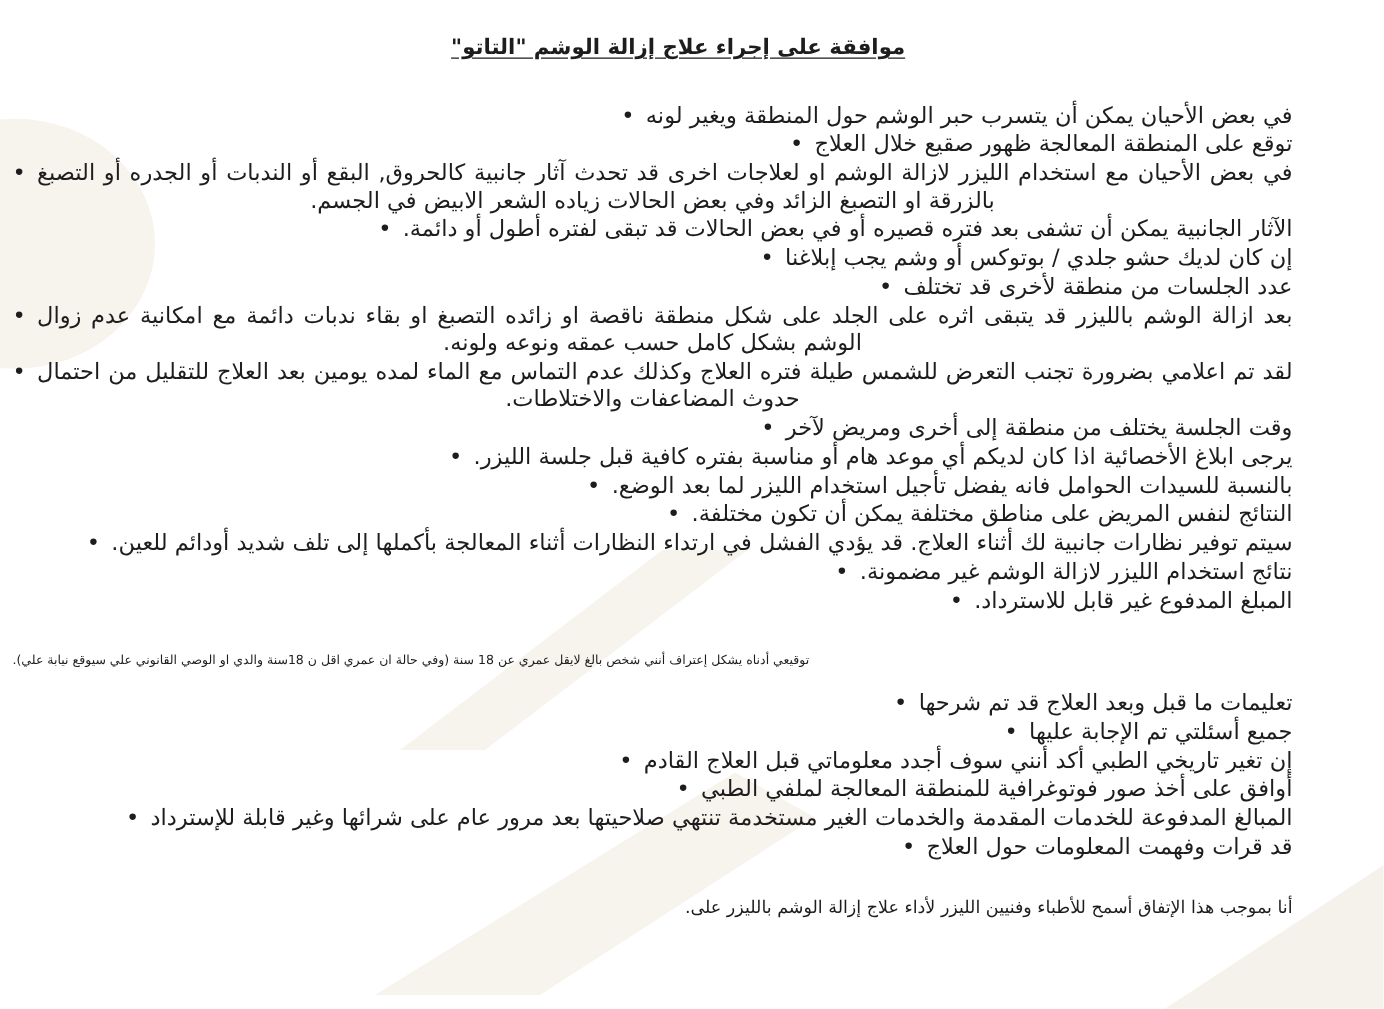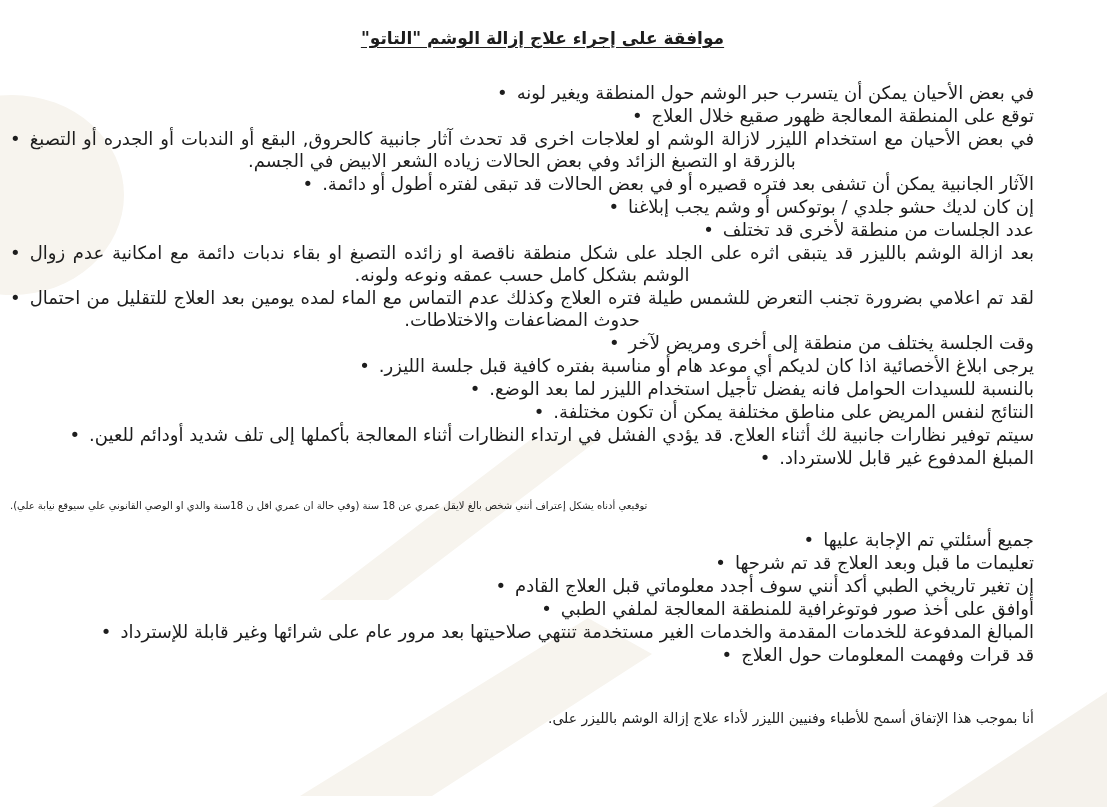--- a/index.html
+++ b/index.html
@@ -64,21 +64,21 @@
     text-align-last: left;
     font-size: 10px;
     line-height: 22px;
     margin: 26px 0 12px 0;
   }
   .closing-paragraph {
     direction: ltr;
     text-align: right;
     font-size: 14px;
     line-height: 22px;
-    margin: 41px 41px 0 0;
+    margin: 26px 41px 0 0;
   }
 </style>
 </head>
 <body>
 
 <svg class="watermark" width="1107" height="807" viewBox="0 0 1107 807" xmlns="http://www.w3.org/2000/svg">
   <ellipse cx="12" cy="195" rx="112" ry="100" fill="#f7f4ee"></ellipse>
   <polygon points="320,600 530,440 598,440 388,600" fill="#f7f4ee"></polygon>
   <polygon points="300,796 588,618 652,654 432,796" fill="#f7f4ee"></polygon>
   <polygon points="932,807 1107,692 1107,807" fill="#f5f2ec"></polygon>
@@ -97,30 +97,31 @@
     <div class="li"><span class="li-text">الآثار الجانبية يمكن أن تشفى بعد فتره قصيره أو في بعض الحالات قد تبقى لفتره أطول أو دائمة.</span></div>
     <div class="li"><span class="li-text">إن كان لديك حشو جلدي / بوتوكس أو وشم يجب إبلاغنا</span></div>
     <div class="li"><span class="li-text">عدد الجلسات من منطقة لأخرى قد تختلف</span></div>
     <div class="li wrap"><span class="li-text">بعد ازالة الوشم بالليزر قد يتبقى اثره على الجلد على شكل منطقة ناقصة او زائده التصبغ او بقاء ندبات دائمة مع امكانية عدم زوال الوشم بشكل كامل حسب عمقه ونوعه ولونه.</span></div>
     <div class="li wrap"><span class="li-text">لقد تم اعلامي بضرورة تجنب التعرض للشمس طيلة فتره العلاج وكذلك عدم التماس مع الماء لمده يومين بعد العلاج للتقليل من احتمال حدوث المضاعفات والاختلاطات.</span></div>
     <div class="li"><span class="li-text">وقت الجلسة يختلف من منطقة إلى أخرى ومريض لآخر</span></div>
     <div class="li"><span class="li-text">يرجى ابلاغ الأخصائية اذا كان لديكم أي موعد هام أو مناسبة بفتره كافية قبل جلسة الليزر.</span></div>
     <div class="li"><span class="li-text">بالنسبة للسيدات الحوامل فانه يفضل تأجيل استخدام الليزر لما بعد الوضع.</span></div>
     <div class="li"><span class="li-text">النتائج لنفس المريض على مناطق مختلفة يمكن أن تكون مختلفة.</span></div>
     <div class="li"><span class="li-text">سيتم توفير نظارات جانبية لك أثناء العلاج. قد يؤدي الفشل في ارتداء النظارات أثناء المعالجة بأكملها إلى تلف شديد أودائم للعين.</span></div>
+    <div class="li"><span class="li-text">نتائج استخدام الليزر لازالة الوشم غير مضمونة.</span></div>
     <div class="li"><span class="li-text">المبلغ المدفوع غير قابل للاسترداد.</span></div>
   </div>
 
   <p class="signature-paragraph">
     <span class="li-text">توقيعي أدناه يشكل إعتراف أنني شخص بالغ لايقل عمري عن 18 سنة (وفي حالة ان عمري اقل ن 18سنة والدي او الوصي القانوني علي سيوقع نيابة علي).</span>
   </p>
 
   <div class="bullet-list">
+    <div class="li"><span class="li-text">تعليمات ما قبل وبعد العلاج قد تم شرحها</span></div>
     <div class="li"><span class="li-text">جميع أسئلتي تم الإجابة عليها</span></div>
-    <div class="li"><span class="li-text">تعليمات ما قبل وبعد العلاج قد تم شرحها</span></div>
     <div class="li"><span class="li-text">إن تغير تاريخي الطبي أكد أنني سوف أجدد معلوماتي قبل العلاج القادم</span></div>
     <div class="li"><span class="li-text">أوافق على أخذ صور فوتوغرافية للمنطقة المعالجة لملفي الطبي</span></div>
     <div class="li"><span class="li-text">المبالغ المدفوعة للخدمات المقدمة والخدمات الغير مستخدمة تنتهي صلاحيتها بعد مرور عام على شرائها وغير قابلة للإسترداد</span></div>
     <div class="li"><span class="li-text">قد قرات وفهمت المعلومات حول العلاج</span></div>
   </div>
 
   <p class="closing-paragraph">
     <span class="li-text">أنا بموجب هذا الإتفاق أسمح للأطباء وفنيين الليزر لأداء علاج إزالة الوشم بالليزر على.</span>
   </p>
 

